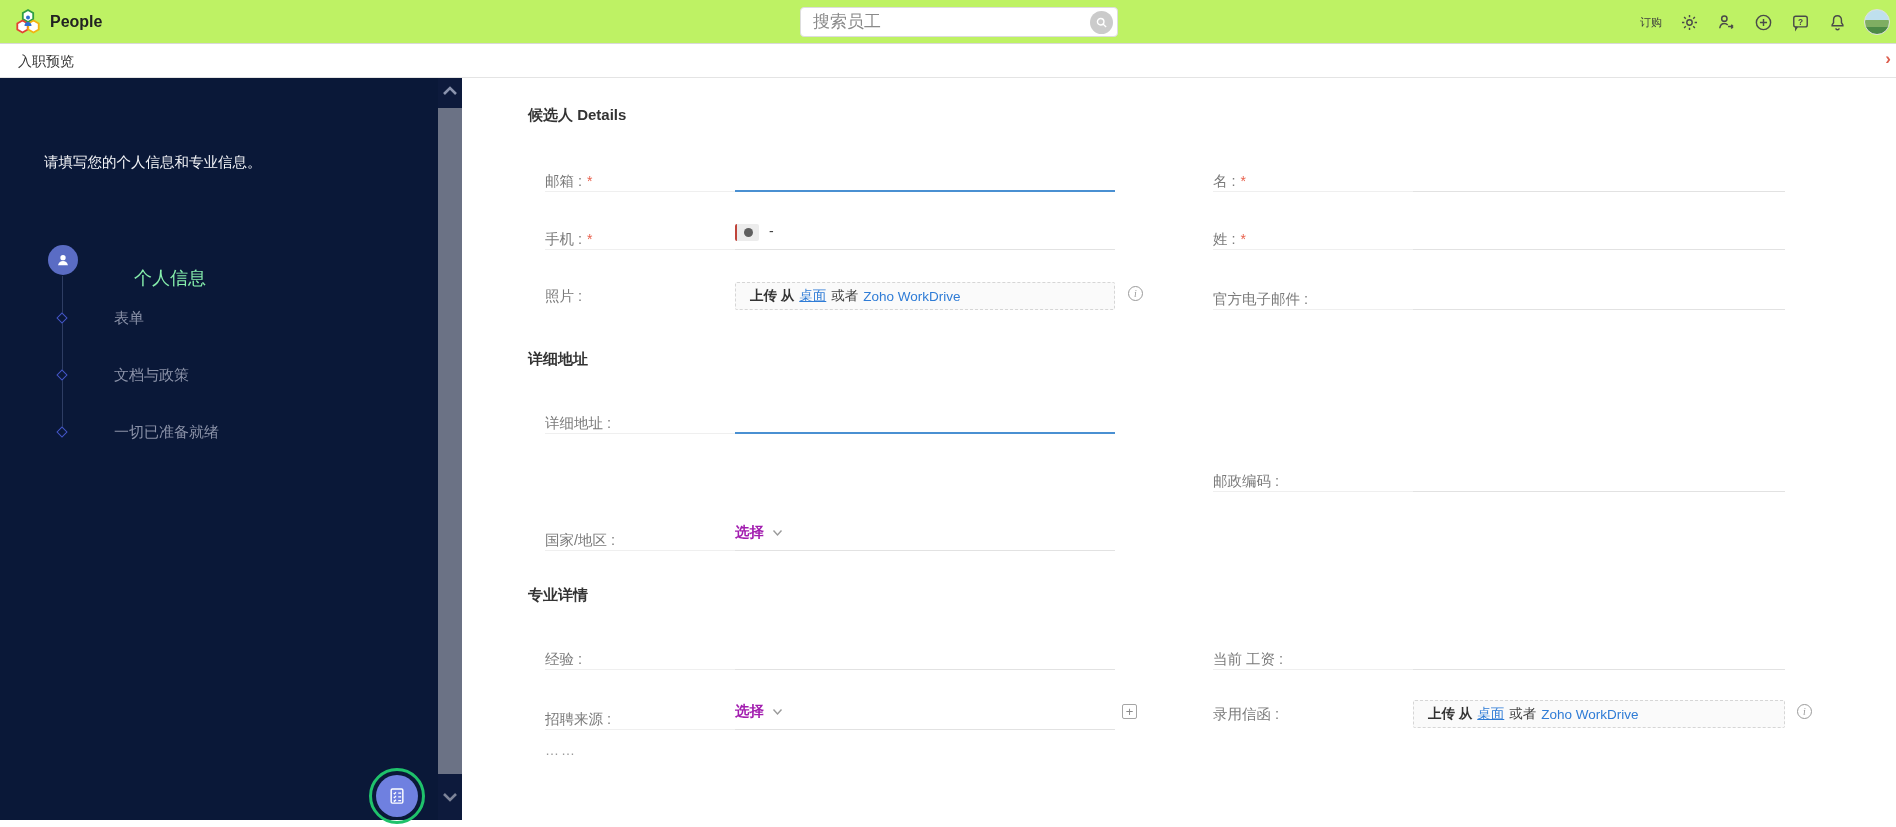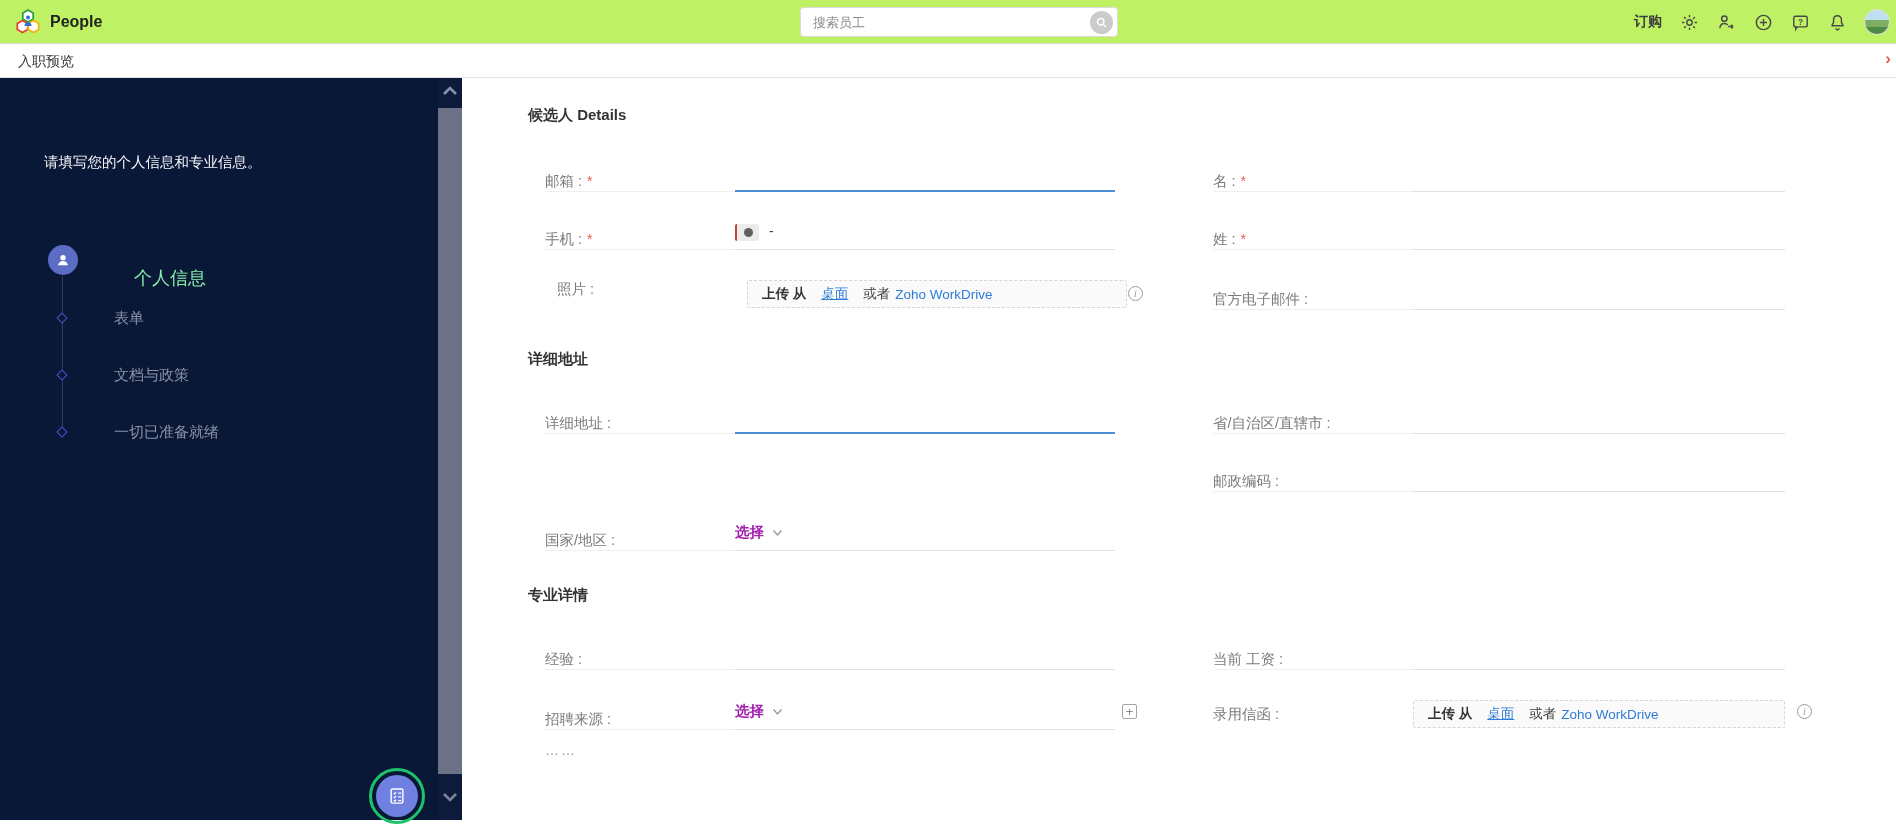--- a/index.html
+++ b/index.html
@@ -8,28 +8,28 @@
 
   
   .topbar { position:absolute; left:0; top:0; width:1896px; height:44px;
     background:#bef264; border-bottom:1px solid #d9d9d9; z-index:5; }
   .logo { position:absolute; left:14px; top:8px; width:28px; height:28px; }
   .app-title { position:absolute; left:50px; top:0; height:44px; line-height:44px;
     font-size:16px; font-weight:bold; color:#222; }
   .search-box { position:absolute; left:800px; top:7px; width:318px; height:30px;
     border:1px solid #ddd; border-radius:4px; background:#fff; }
   .search-box input { position:absolute; left:0; top:0; width:282px; height:28px;
-    border:none; outline:none; padding-left:12px; font-size:13px; color:#333;
+    border:none; outline:none; padding-left:12px; font-size:17px; color:#333;
     font-family:inherit; background:transparent; }
   .search-box input::placeholder { color:#8a8a8a; }
   .search-circle { position:absolute; right:4px; top:3px; width:23px; height:23px;
     border-radius:50%; background:#cbcbcb; display:flex; align-items:center; justify-content:center; }
   .topbar-right { position:absolute; right:6px; top:0; height:44px; display:flex;
     align-items:center; gap:17px; }
-  .tb-text { font-size:14px; color:#3d3d3d; cursor:pointer;font-weight:bold; }
+  .tb-text { font-size:11px; color:#3d3d3d; cursor:pointer; }
   .tb-icon { width:20px; height:20px; display:flex; align-items:center; justify-content:center; cursor:pointer; }
   .avatar { width:26px; height:26px; border-radius:50%;
     background:linear-gradient(to bottom,#bfe0ee 0 40%,#7fae62 40% 70%,#4c8a46 70% 100%);
     border:1px solid #e0e0e0; cursor:pointer; }
 
   
   .subheader { position:absolute; left:0; top:44px; width:1896px; height:34px;
     background:#fff; border-bottom:1px solid #e4e4e4; z-index:4; }
   .subheader .crumb { position:absolute; left:18px; top:0; height:34px; line-height:34px;
     font-size:14px; color:#333; }
@@ -80,21 +80,21 @@
   .dash { margin-left:10px; color:#444; }
 
   .select-val { font-weight:bold; color:#a21caf; font-size:14.5px; cursor:pointer; }
   .sel-chev { display:inline-block; margin-left:8px; }
 
   .upload-box { height:28px; border:1px dashed #d6d6d6; background:#fafafa; border-radius:2px;
     display:flex; align-items:center; padding-left:14px; font-size:13.5px; color:#333;
     white-space:nowrap; cursor:pointer; }
   .ub-l { width:380px; } .ub-r { width:372px; }
   .up-bold { font-weight:bold; color:#333; }
-  .up-link { color:#2f7cd6; margin:0 15px; text-decoration:underline; cursor:pointer; }
+  .up-link { color:#2f7cd6; margin:0 5px; text-decoration:underline; cursor:pointer; }
   .up-link2 { color:#2f7cd6; margin-left:5px; text-decoration:none; cursor:pointer; }
   .up-or { color:#444; }
 
   .info-ic { position:absolute; width:15px; height:15px; border:1px solid #9a9a9a; border-radius:50%;
     color:#9a9a9a; font-size:10px; line-height:13px; text-align:center; font-style:italic;
     font-family:"Liberation Serif",serif; }
   .plus-ic { position:absolute; width:15px; height:15px; border:1px solid #a5a5a5; border-radius:2px;
     color:#8a8a8a; font-size:13px; line-height:13px; text-align:center; cursor:pointer; }
   .dots { position:absolute; left:83px; top:664px; color:#9a9a9a; font-size:14px; letter-spacing:2px; }
 </style>
@@ -225,44 +225,40 @@
       <span class="lbl w-l"><span>手机 :</span><span class="req">*</span></span>
       <span class="ctl c-l"><span class="flagbox">
             <span class="flagdot"></span>
           </span><span class="dash">-</span></span>
     </div>
     <div class="row" style="left:751px; top:140px">
       <span class="lbl w-r"><span>姓 :</span><span class="req">*</span></span>
       <span class="ctl c-r">&nbsp;</span>
     </div>
 
-    <div class="row" style="left:95px; top:202px; align-items:flex-start">
+    <div class="row" style="left:83px; top:202px; align-items:center">
       <span class="lbl w-l noline">照片 :</span>
       <span class="upload-box ub-l">
         <span class="up-bold">上传 从</span>
         <span class="up-link">桌面</span>
         <span class="up-or">或者</span>
         <span class="up-link2">Zoho WorkDrive</span>
       </span>
     </div>
     <span class="info-ic" style="left:666px; top:208px">i</span>
     <div class="row" style="left:751px; top:200px">
       <span class="lbl w-r">官方电子邮件 :</span>
       <span class="ctl c-r">&nbsp;</span>
     </div>
 
     <div class="section-title" style="top:272px">详细地址</div>
 
     <div class="row" style="left:83px; top:324px">
       <span class="lbl w-l">详细地址 :</span>
       <span class="ctl blue c-l">&nbsp;</span>
-    </div>
-    <div class="row" style="left:751px; top:324px">
-      <span class="lbl w-r">省/自治区/直辖市 :</span>
-      <span class="ctl c-r">&nbsp;</span>
     </div>
 
     <div class="row" style="left:751px; top:382px">
       <span class="lbl w-r">邮政编码 :</span>
       <span class="ctl c-r">&nbsp;</span>
     </div>
 
     <div class="row" style="left:83px; top:441px">
       <span class="lbl w-l">国家/地区 :</span>
       <span class="ctl c-l"><span class="select-val">选择</span><span class="sel-chev"><svg width="11" height="8" viewBox="0 0 11 8">

